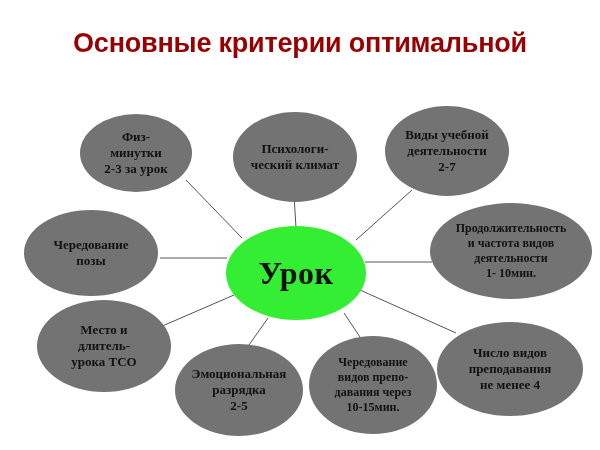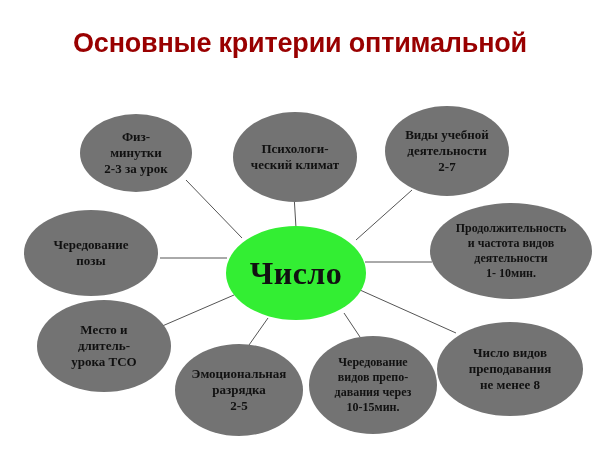--- a/index.html
+++ b/index.html
@@ -42,21 +42,21 @@
     <line x1="365" y1="262" x2="432" y2="262"></line>
     <line x1="160" y1="258" x2="227" y2="258"></line>
     <line x1="160" y1="327" x2="234" y2="295"></line>
     <line x1="249" y1="345" x2="268" y2="318"></line>
     <line x1="360" y1="337" x2="344" y2="313"></line>
     <line x1="456" y1="333" x2="360" y2="290"></line>
   </g>
 </svg>
 
 <div class="node green" style="left:226px; top:226px; width:140px; height:94px;">
-  <span class="center-label">Число</span>
+  <span class="center-label">Урок</span>
 </div>
 
 <div class="node yellow" style="left:80px; top:114px; width:112px; height:78px;">
   <span>Физ-
 минутки
 2-3 за урок</span>
 </div>
 
 <div class="node yellow" style="left:233px; top:112px; width:124px; height:90px;">
   <span>Психологи-
@@ -96,14 +96,14 @@
 <div class="node yellow" style="left:309px; top:336px; width:128px; height:98px; font-size:12px; line-height:15px;">
   <span>Чередование
 видов препо-
 давания через
 10-15мин.</span>
 </div>
 
 <div class="node yellow" style="left:437px; top:322px; width:146px; height:94px;">
   <span>Число видов
 преподавания
-не менее 8</span>
+не менее 4</span>
 </div>
 
 </body></html>

